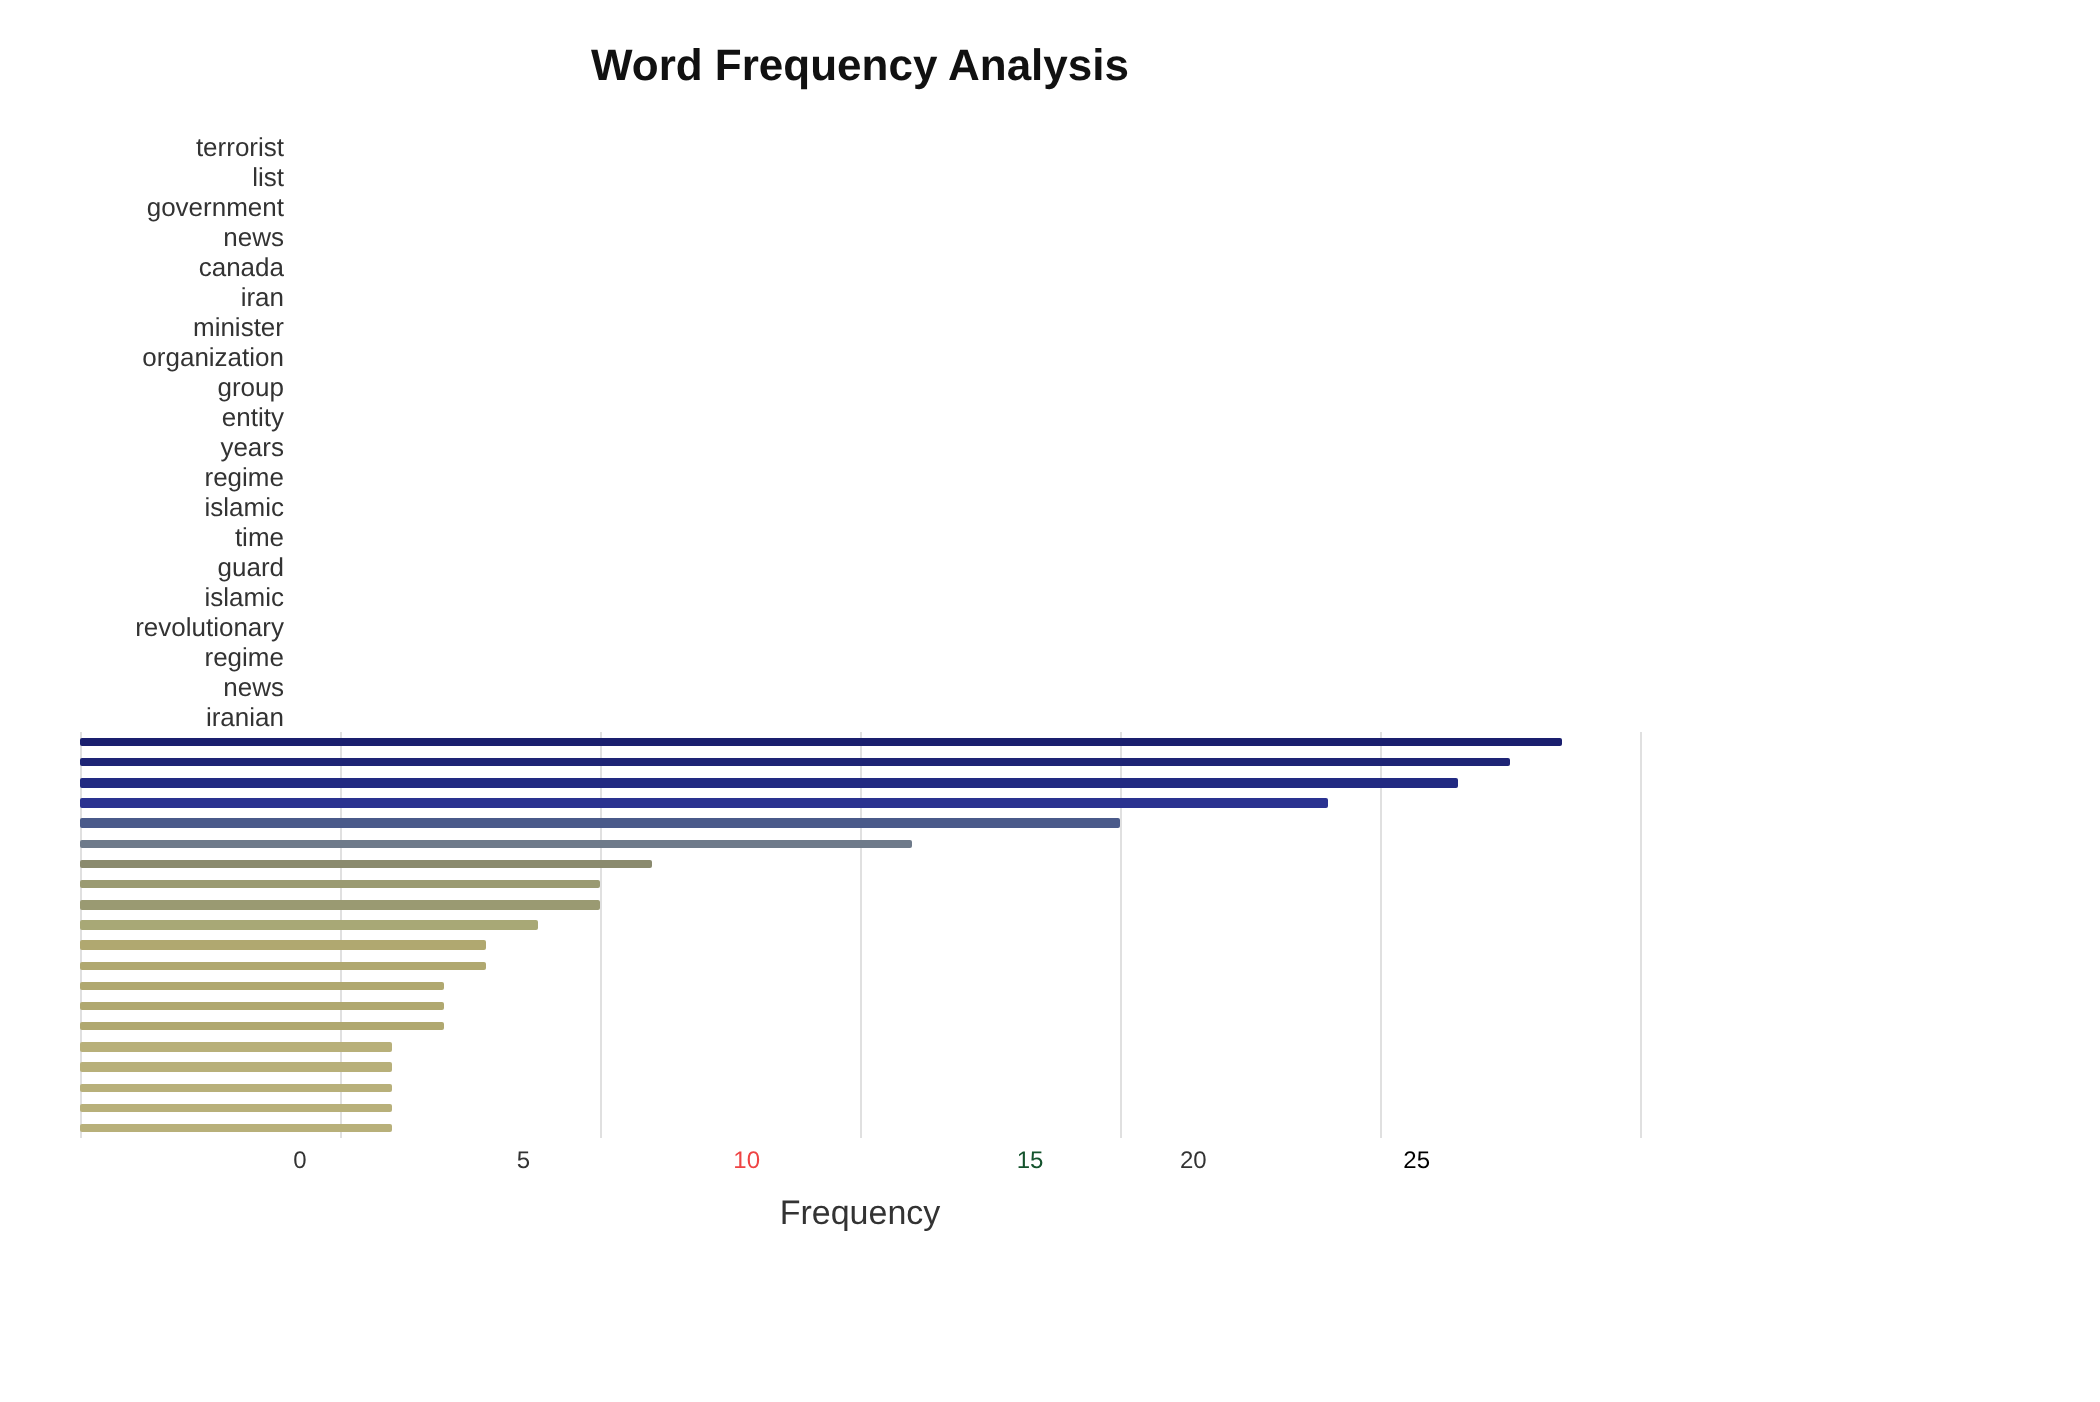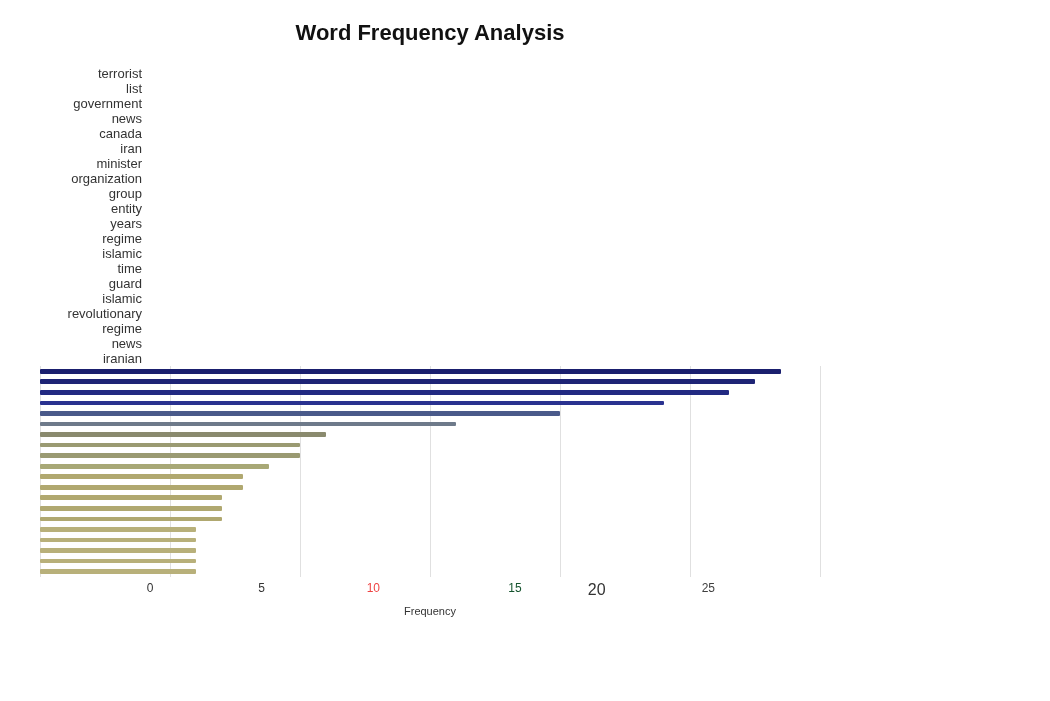--- a/index.html
+++ b/index.html
@@ -92,21 +92,21 @@
       border-radius: 1px;
     }
     .x-axis {
       display: flex;
       flex-direction: row;
       margin-top: 4px;
       padding-left: 110px;
     }
     .x-axis-label {
       text-align: center;
-      font-size: 11px;
+      font-size: 17px;
       color: #333;
       margin-top: 4px;
     }
   </style>
 </head>
 <body>
 
 <div class="chart-container">
   <div class="chart-title">Word Frequency Analysis</div>
   <div class="chart-area">
@@ -206,19 +206,19 @@
             </div>
           </div>
       </div>
     </div>
     <div class="x-axis" id="x-axis-container">
         <div style="position: relative; flex: 1 1 0%; height: 20px;">
           <div style="position: absolute; left: 0%; transform: translateX(-50%); font-size: 12px; color: rgb(51, 51, 51);">0</div>
           <div style="position: absolute; left: 16.6667%; transform: translateX(-50%); font-size: 12px; color: rgb(51, 51, 51);">5</div>
           <div style="position: absolute; left: 33.3333%; transform: translateX(-50%); font-size: 12px; color: #ef4444;">10</div>
           <div style="position: absolute; left: 50%; transform: translateX(-50%); font-size: 12px; color: #14532d; margin-left: 30px;">15</div>
-          <div style="position: absolute; left: 66.6667%; transform: translateX(-50%); font-size: 16px; color: rgb(51, 51, 51);">20</div>
-          <div style="position: absolute; left: 83.3333%; transform: translateX(-50%); font-size: 12px; color: #404040;">25</div>
+          <div style="position: absolute; left: 66.6667%; transform: translateX(-50%); font-size: 12px; color: rgb(51, 51, 51);">20</div>
+          <div style="position: absolute; left: 83.3333%; transform: translateX(-50%); font-size: 12px; color: #000000;">25</div>
         </div>
       </div>
     <div class="x-axis-label">Frequency</div>
   </div>
 </div>
 
 </body></html>

